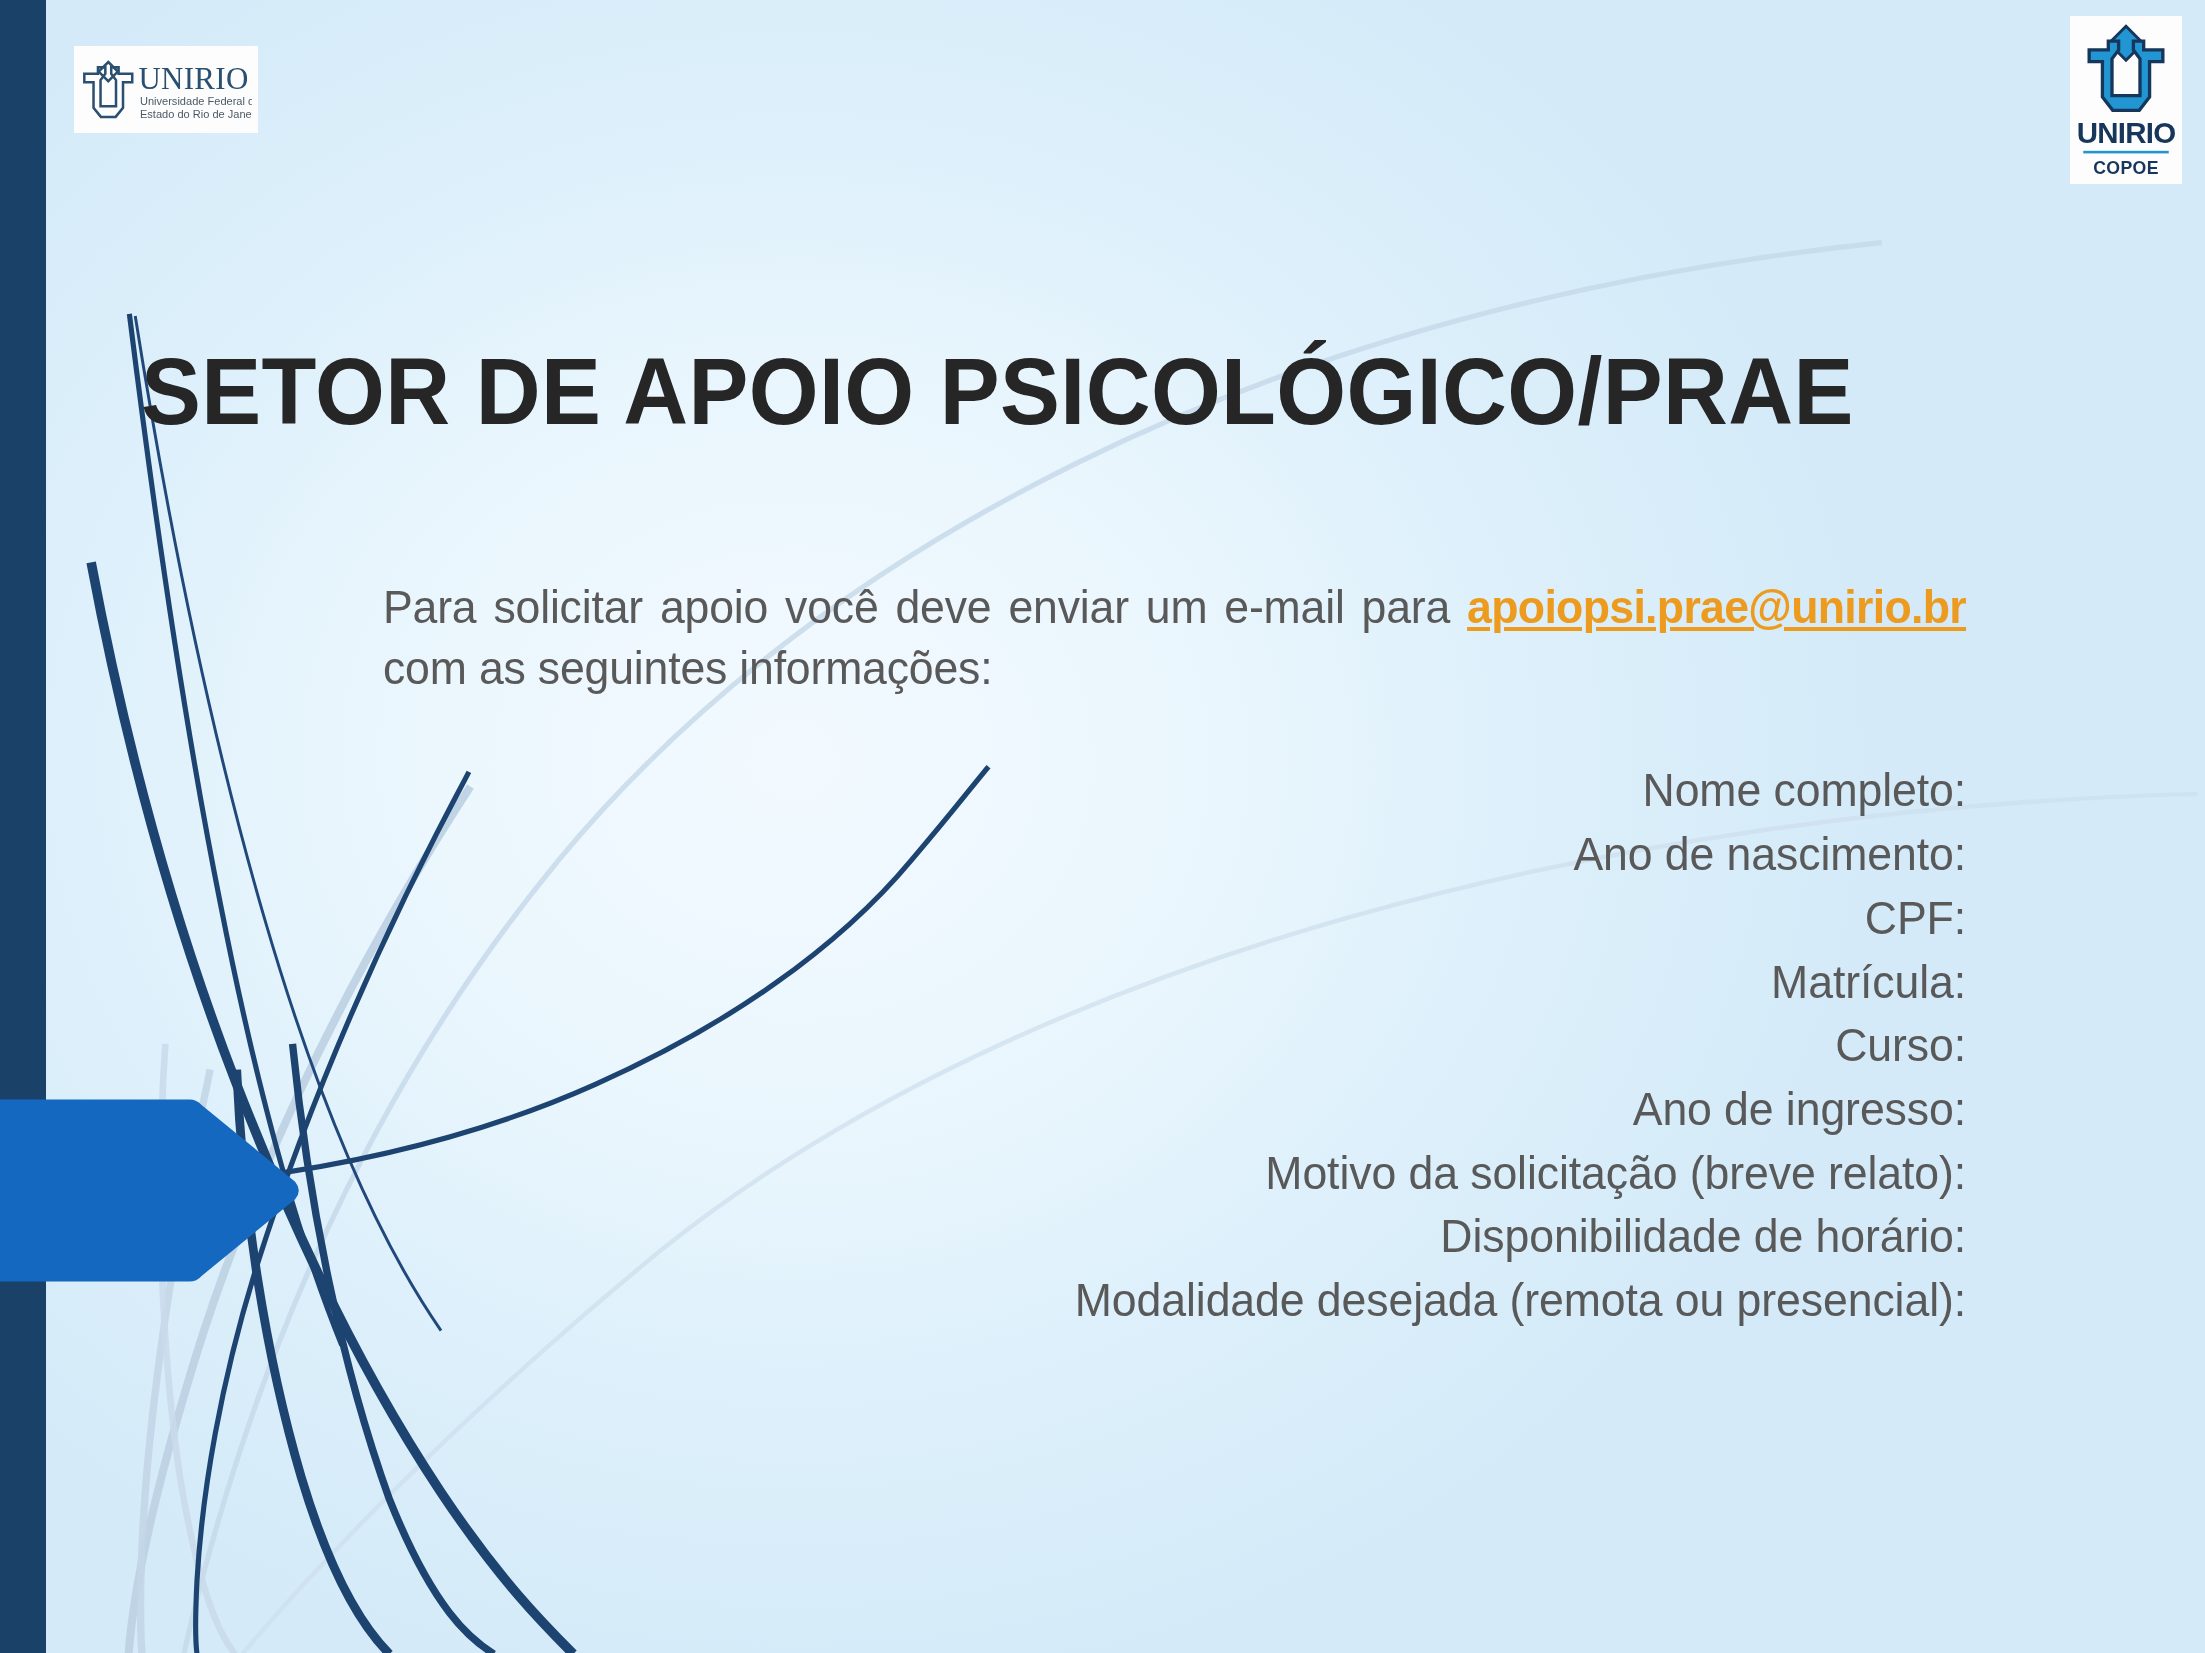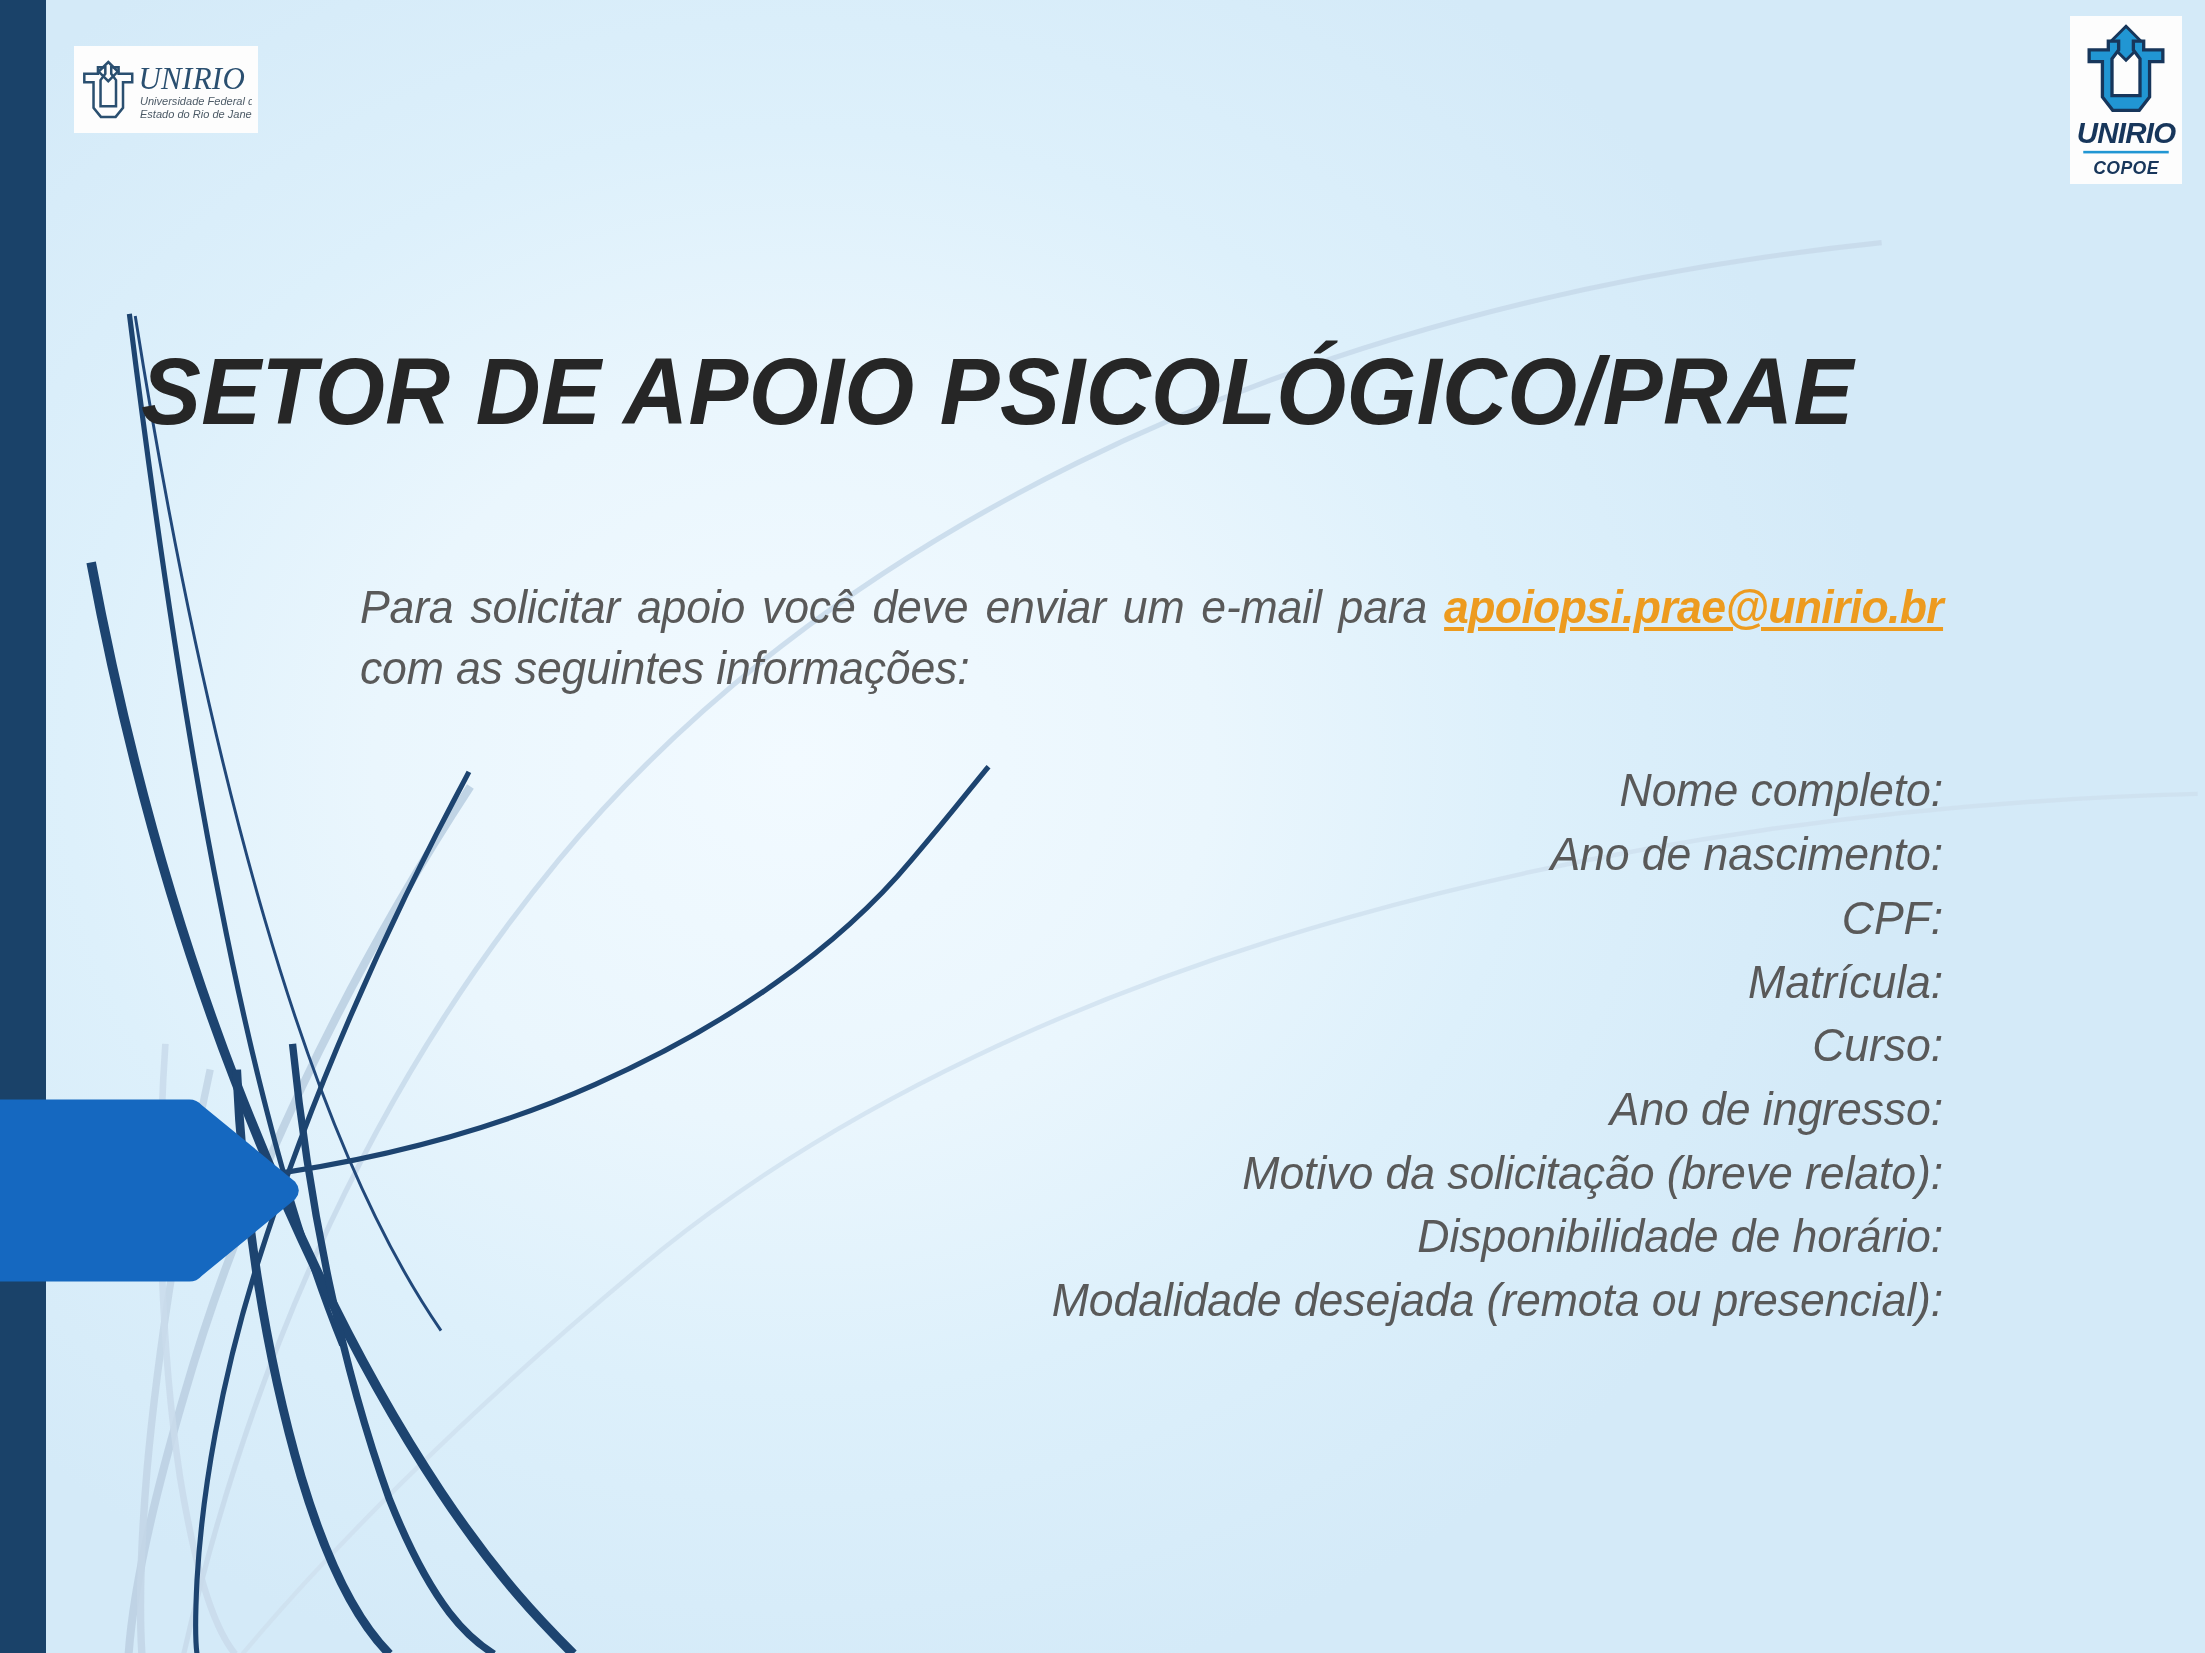--- a/index.html
+++ b/index.html
@@ -14,21 +14,20 @@
 
   
   #slide {
     position:absolute;
     inset:0;
     width:2205px;
     height:1654px;
     overflow:hidden;
     background:
       radial-gradient(ellipse 1103px 956px at 36% 46%, #f2faff 0%, #eaf6fd 38%, #ddf0fb 66%, #d4eaf8 100%);
-    font-style: italic;
   }
 
   
   #bg-deco {
     position:absolute;
     left:0; top:0;
     width:2205px; height:1654px;
     pointer-events:none;
   }
 
@@ -86,21 +85,21 @@
     line-height:1.0;
     white-space:nowrap;
     font-family:"Liberation Sans", sans-serif;
     transform:scaleX(0.955);
     transform-origin:left top;
   }
 
   
   #body-block {
     position:absolute;
-    left:360px;
+    left:383px;
     top:577px;
     width:1632px;
     color:#595959;
   }
 
   .para {
     font-size:46px;
     line-height:1.32;
     text-align:justify;
     text-justify:inter-word;

